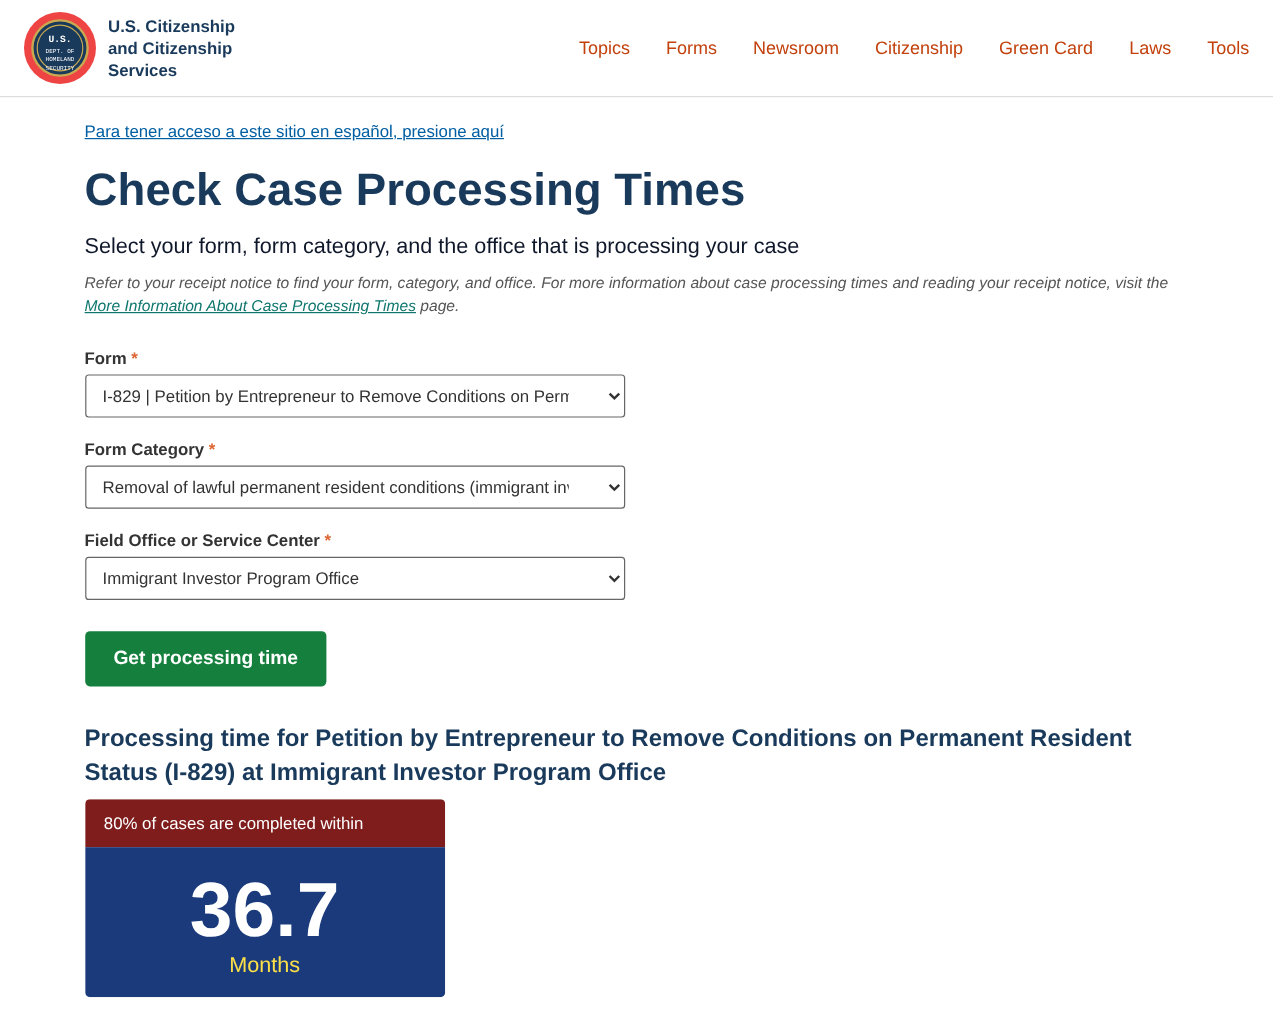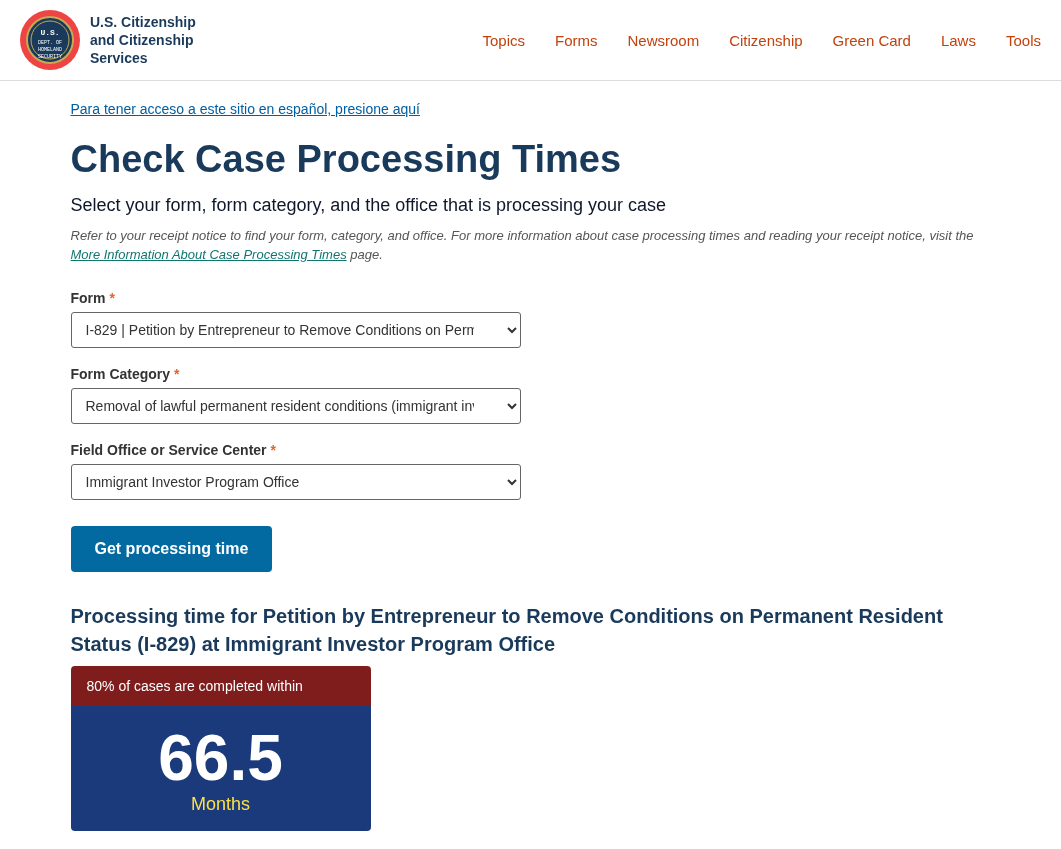--- a/index.html
+++ b/index.html
@@ -113,21 +113,21 @@
       font-size: 14px;
       border: 1px solid #666;
       border-radius: 3px;
       appearance: auto;
       color: #333;
       background: #fff;
       cursor: pointer;
     }
 
     .btn-primary {
-      background: #0369a1;
+      background: #15803d;
       color: #fff;
       border: none;
       padding: 14px 24px;
       font-size: 16px;
       font-weight: bold;
       border-radius: 4px;
       cursor: pointer;
       margin-top: 8px;
       margin-bottom: 30px;
     }
@@ -247,17 +247,17 @@
   </div>
 
   <button class="btn-primary">Get processing time</button>
 
   
   <h2 class="results-title">Processing time for Petition by Entrepreneur to Remove Conditions on Permanent Resident Status (I-829) at Immigrant Investor Program Office</h2>
 
   <div class="processing-card">
     <div class="card-header">80% of cases are completed within</div>
     <div class="card-body">
-      <div class="card-number">66.5</div>
+      <div class="card-number">36.7</div>
       <div class="card-unit">Months</div>
     </div>
   </div>
 </main>
 
 </body></html>

